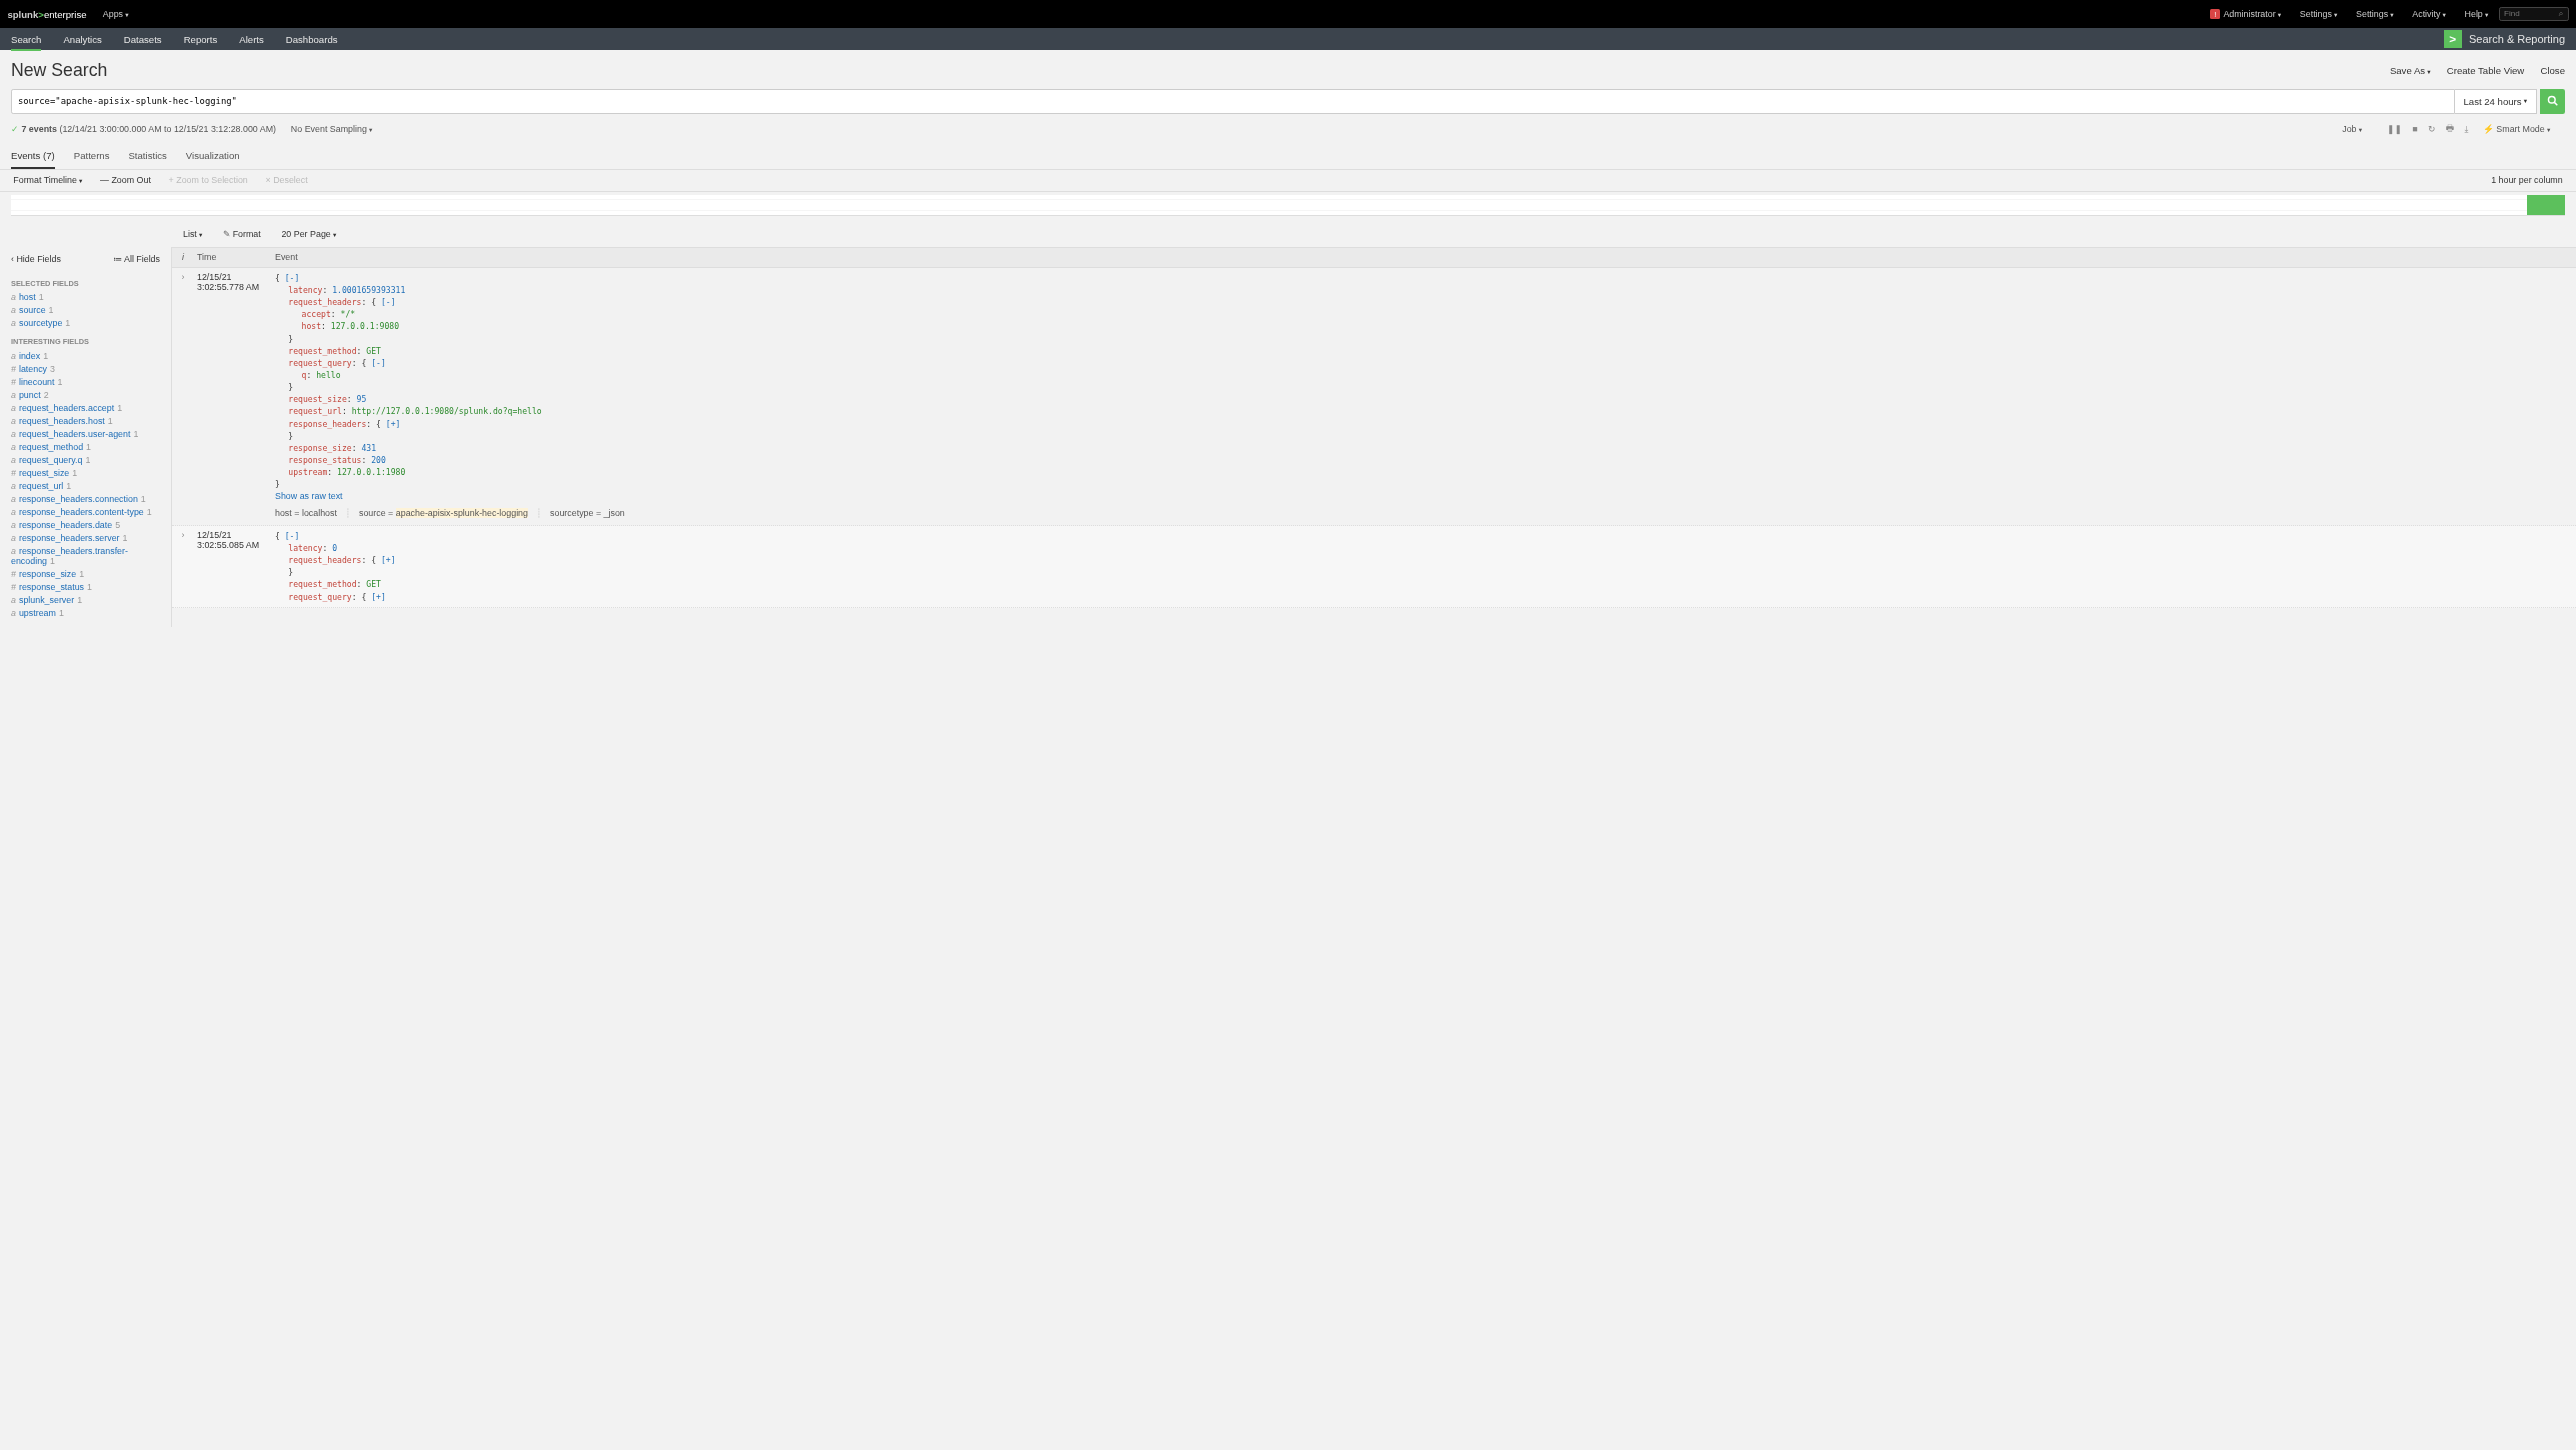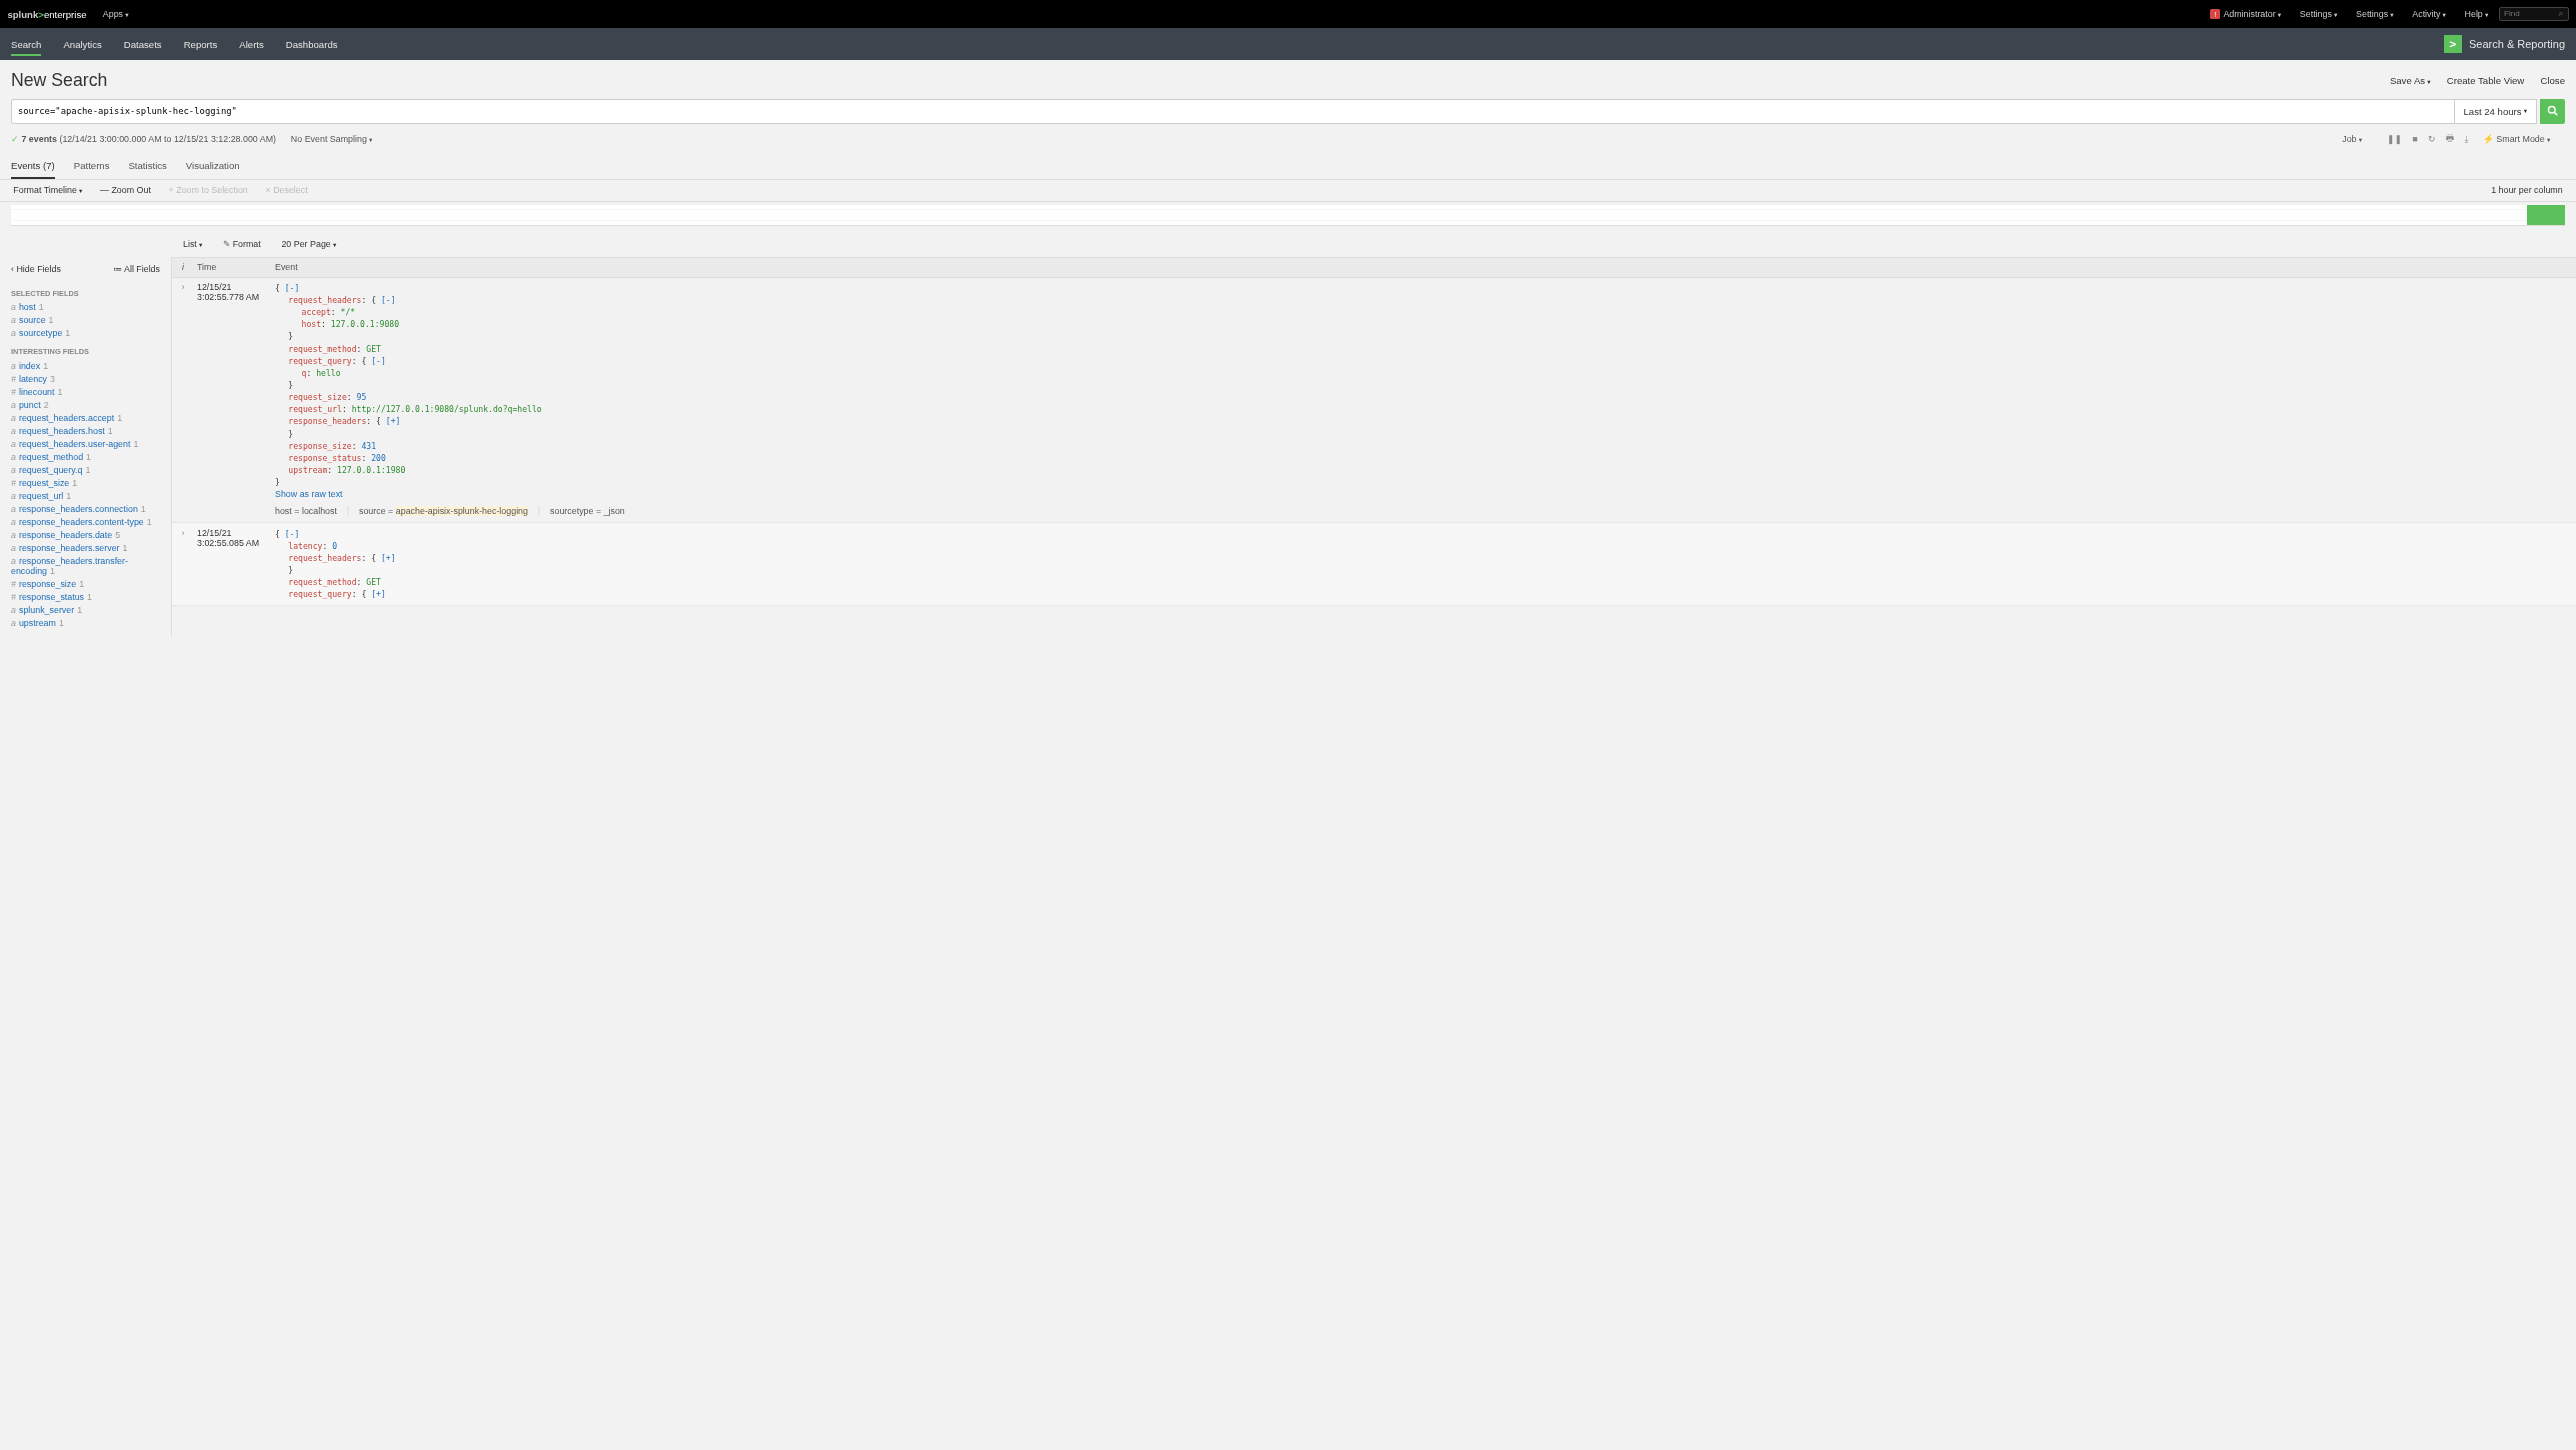--- a/index.html
+++ b/index.html
@@ -13,21 +13,21 @@
 .topbar-item { margin-left: 16.2px; cursor: pointer; font-size: 8.9px; }
 .topbar-spacer { flex: 1; }
 .topbar-right .topbar-item { margin-left: 16.2px; }
 .caret::after { content: "▾"; font-size: 6.6px; margin-left: 2.2px; }
 .alert-icon { background: #d94545; width: 10.3px; height: 10.3px; display: inline-flex; align-items: center; justify-content: center; color: #fff; font-size: 7.4px; margin-right: 3px; border-radius: 1.5px; }
 .find-box { background: #111; border: 0.7px solid #444; height: 14.8px; width: 70px; margin-left: 10.3px; display: flex; align-items: center; padding: 0 4.4px; border-radius: 2.2px; }
 .find-box input { background: transparent; border: none; color: #ccc; width: 100%; font-size: 8.1px; outline: none; }
 .find-box .sicon { color: #888; font-size: 8.1px; }
 
 
-.navbar { background: #3c444d; color: #e6e6e6; display: flex; align-items: center; height: 32px; padding: 0 11px; }
+.navbar { background: #3c444d; color: #e6e6e6; display: flex; align-items: center; height: 22px; padding: 0 11px; }
 .nav-item { margin-right: 22px; font-size: 9.6px; cursor: pointer; padding: 6.6px 0; }
 .nav-item.active { border-bottom: 2.2px solid #5cc05c; padding-bottom: 4.4px; }
 .nav-spacer { flex: 1; }
 .nav-logo { width: 17.7px; height: 17.7px; background: #5cc05c; margin-right: 7.4px; display: flex; align-items: center; justify-content: center; color: #fff; font-weight: bold; font-size: 11.8px; }
 .nav-title { font-size: 11px; }
 
 
 .page-head { display: flex; align-items: center; padding: 10.3px 11px 7.4px; }
 .page-title { font-size: 17.7px; font-weight: normal; color: #333; }
 .page-head-spacer { flex: 1; }
@@ -246,20 +246,21 @@
     </div>
 
     <div class="ev-row">
       <div class="ev-expand">›</div>
       <div class="ev-time">
         <div>12/15/21</div>
         <div>3:02:55.778 AM</div>
       </div>
       <div class="ev-body">
         <div><span class="jbrace">{</span> <span class="jtoggle">[-]</span></div>
+        <div class="jind1"><span class="jkey">latency</span>: <span class="jnum">1.0001659393311</span></div>
         <div class="jind1"><span class="jkey">request_headers</span>: <span class="jbrace">{</span> <span class="jtoggle">[-]</span></div>
         <div class="jind2"><span class="jkey">accept</span>: <span class="jstr">*/*</span></div>
         <div class="jind2"><span class="jkey">host</span>: <span class="jstr">127.0.0.1:9080</span></div>
         <div class="jind1"><span class="jbrace">}</span></div>
         <div class="jind1"><span class="jkey">request_method</span>: <span class="jstr">GET</span></div>
         <div class="jind1"><span class="jkey">request_query</span>: <span class="jbrace">{</span> <span class="jtoggle">[-]</span></div>
         <div class="jind2"><span class="jkey">q</span>: <span class="jstr">hello</span></div>
         <div class="jind1"><span class="jbrace">}</span></div>
         <div class="jind1"><span class="jkey">request_size</span>: <span class="jnum">95</span></div>
         <div class="jind1"><span class="jkey">request_url</span>: <span class="jstr">http://127.0.0.1:9080/splunk.do?q=hello</span></div>

